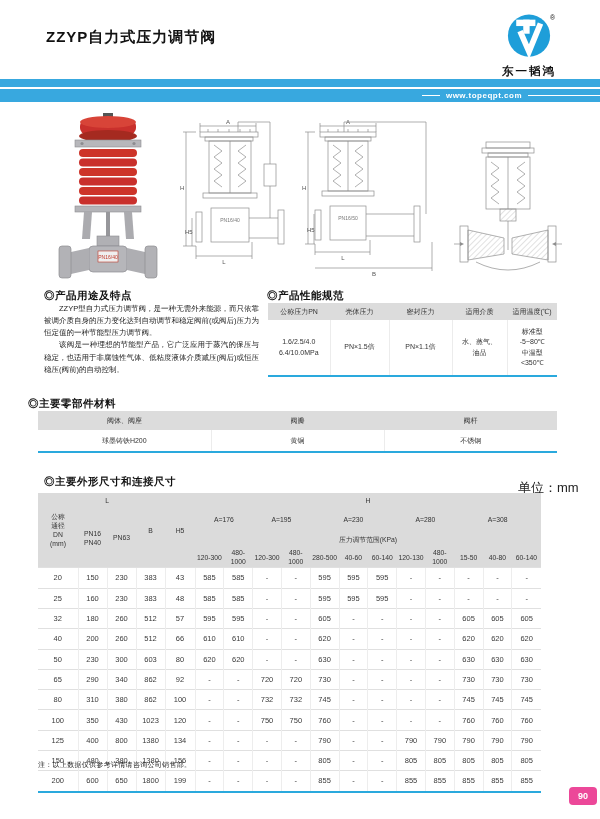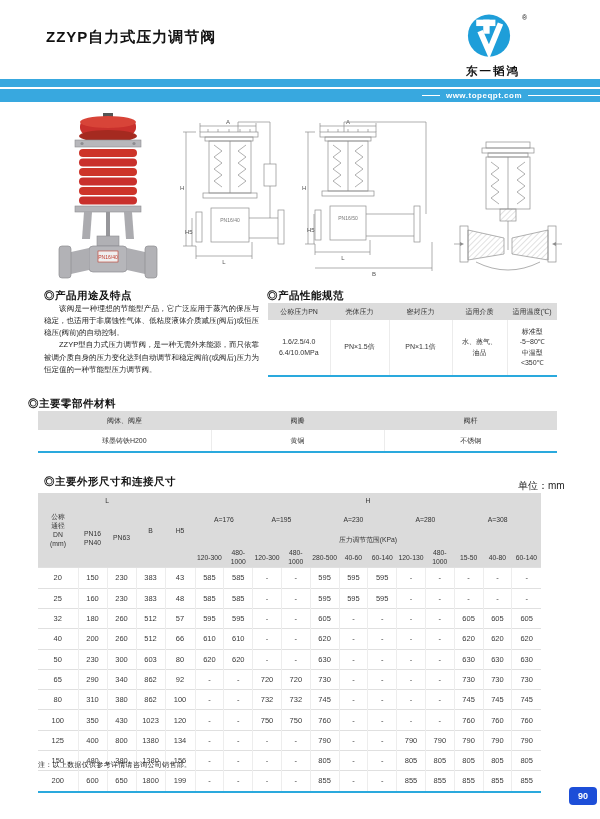--- a/index.html
+++ b/index.html
@@ -2,21 +2,21 @@
 <html><head>
 <meta charset="utf-8">
 <style>
   html,body{margin:0;padding:0;background:#9e9e9e;}
   .page{position:relative;width:600px;height:819px;background:#ffffff;overflow:hidden;
         font-family:"Liberation Sans", sans-serif;color:#222;}
 
   
   .title{position:absolute;left:46px;top:28px;font-size:15px;font-weight:bold;
          letter-spacing:1px;color:#111;}
-  .logo{position:absolute;left:466px;top:12px;width:70px;}
+  .logo{position:absolute;left:494px;top:12px;width:70px;text-align:center;}
   .logo .reg{position:absolute;left:56px;top:2px;font-size:7px;color:#111;}
   .logo-name{margin-top:2px;font-size:11.5px;font-weight:bold;letter-spacing:2px;color:#111;}
 
   
   .banner{position:absolute;left:0;top:79px;width:600px;}
   .banner .strip1{height:8px;background:#38a8df;}
   .banner .gapline{height:2px;background:#ffffff;}
   .banner .strip2{height:13px;background:#38a8df;display:flex;align-items:center;
                   justify-content:flex-end;}
   .banner .dash{display:inline-block;height:1px;background:#ffffff;}
@@ -50,36 +50,36 @@
   .perf-table tbody tr:last-child td{border-bottom:2px solid #2aa9dd;}
 
   
   .mat-table{position:absolute;left:38px;top:411px;width:519px;font-size:7px;color:#333;}
   .mat-table th{background:#dcdcdc;font-weight:normal;height:17px;text-align:center;}
   .mat-table td{height:19px;text-align:center;}
   .mat-table td + td{border-left:1px solid #ececec;}
   .mat-table tbody tr:last-child td{border-bottom:2px solid #2aa9dd;}
 
   
-  .unit-label{position:absolute;left:518px;top:479px;font-size:10px;color:#222;}
+  .unit-label{position:absolute;left:518px;top:479px;font-size:13px;color:#222;}
   .dim-table{position:absolute;left:38px;top:493px;width:503px;font-size:7.5px;color:#3a3a3a;}
   .dim-table thead th{background:#dbdbdb;font-weight:normal;font-size:6.8px;color:#333;
                       text-align:center;vertical-align:middle;line-height:1.35;}
   .dim-table .hr1 th{height:13px;}
   .dim-table .hr2 th{height:22px;}
   .dim-table .hr3 th{height:13px;}
   .dim-table .hr4 th{height:14px;}
   .dim-table tbody td{height:17.3px;text-align:center;vertical-align:middle;
                       border-top:1px solid #e0e0e0;}
   .dim-table tbody td + td{border-left:1px solid #ededed;}
   .dim-table tbody tr:last-child td{border-bottom:2px solid #2aa9dd;}
 
   
   .note{position:absolute;left:38px;top:760px;font-size:7px;color:#222;letter-spacing:0.3px;}
-  .page-badge{position:absolute;left:569px;top:787px;width:28px;height:18px;background:#1d4ed8;
+  .page-badge{position:absolute;left:569px;top:787px;width:28px;height:18px;background:#ec4899;
               border-radius:4px;color:#fff;font-size:9px;font-weight:bold;display:flex;
               align-items:center;justify-content:center;}
 </style>
 </head>
 <body>
 
 <div class="page">
 
   <div class="title">ZZYP自力式压力调节阀</div>
 
@@ -240,22 +240,22 @@
       <path d="M24,124 Q56,140 88,124"></path>
       <line x1="2" y1="106" x2="8" y2="106"></line>
         <polygon points="8,104 12,106 8,108" fill="#8e8e8e" stroke="none"></polygon>
       <line x1="104" y1="106" x2="110" y2="106"></line>
         <polygon points="104,104 100,106 104,108" fill="#8e8e8e" stroke="none"></polygon>
     </svg>
   </div>
 
   <div class="sec-heading" style="left:44px;top:289px;">◎产品用途及特点</div>
   <div class="usage-text">
+    <p>ZZYP型自力式压力调节阀，是一种无需外来能源，而只依靠被调介质自身的压力变化达到自动调节和稳定阀前(或阀后)压力为恒定值的一种节能型压力调节阀。</p>
     <p>该阀是一种理想的节能型产品，它广泛应用于蒸汽的保压与稳定，也适用于非腐蚀性气体、低粘度液体介质减压(阀后)或恒压稳压(阀前)的自动控制。</p>
-    <p>ZZYP型自力式压力调节阀，是一种无需外来能源，而只依靠被调介质自身的压力变化达到自动调节和稳定阀前(或阀后)压力为恒定值的一种节能型压力调节阀。</p>
   </div>
 
   <div class="sec-heading" style="left:267px;top:289px;">◎产品性能规范</div>
   <table class="perf-table">
     <colgroup>
         <col style="width:62px">
         <col style="width:59px">
         <col style="width:63px">
         <col style="width:55px">
         <col style="width:50px">

